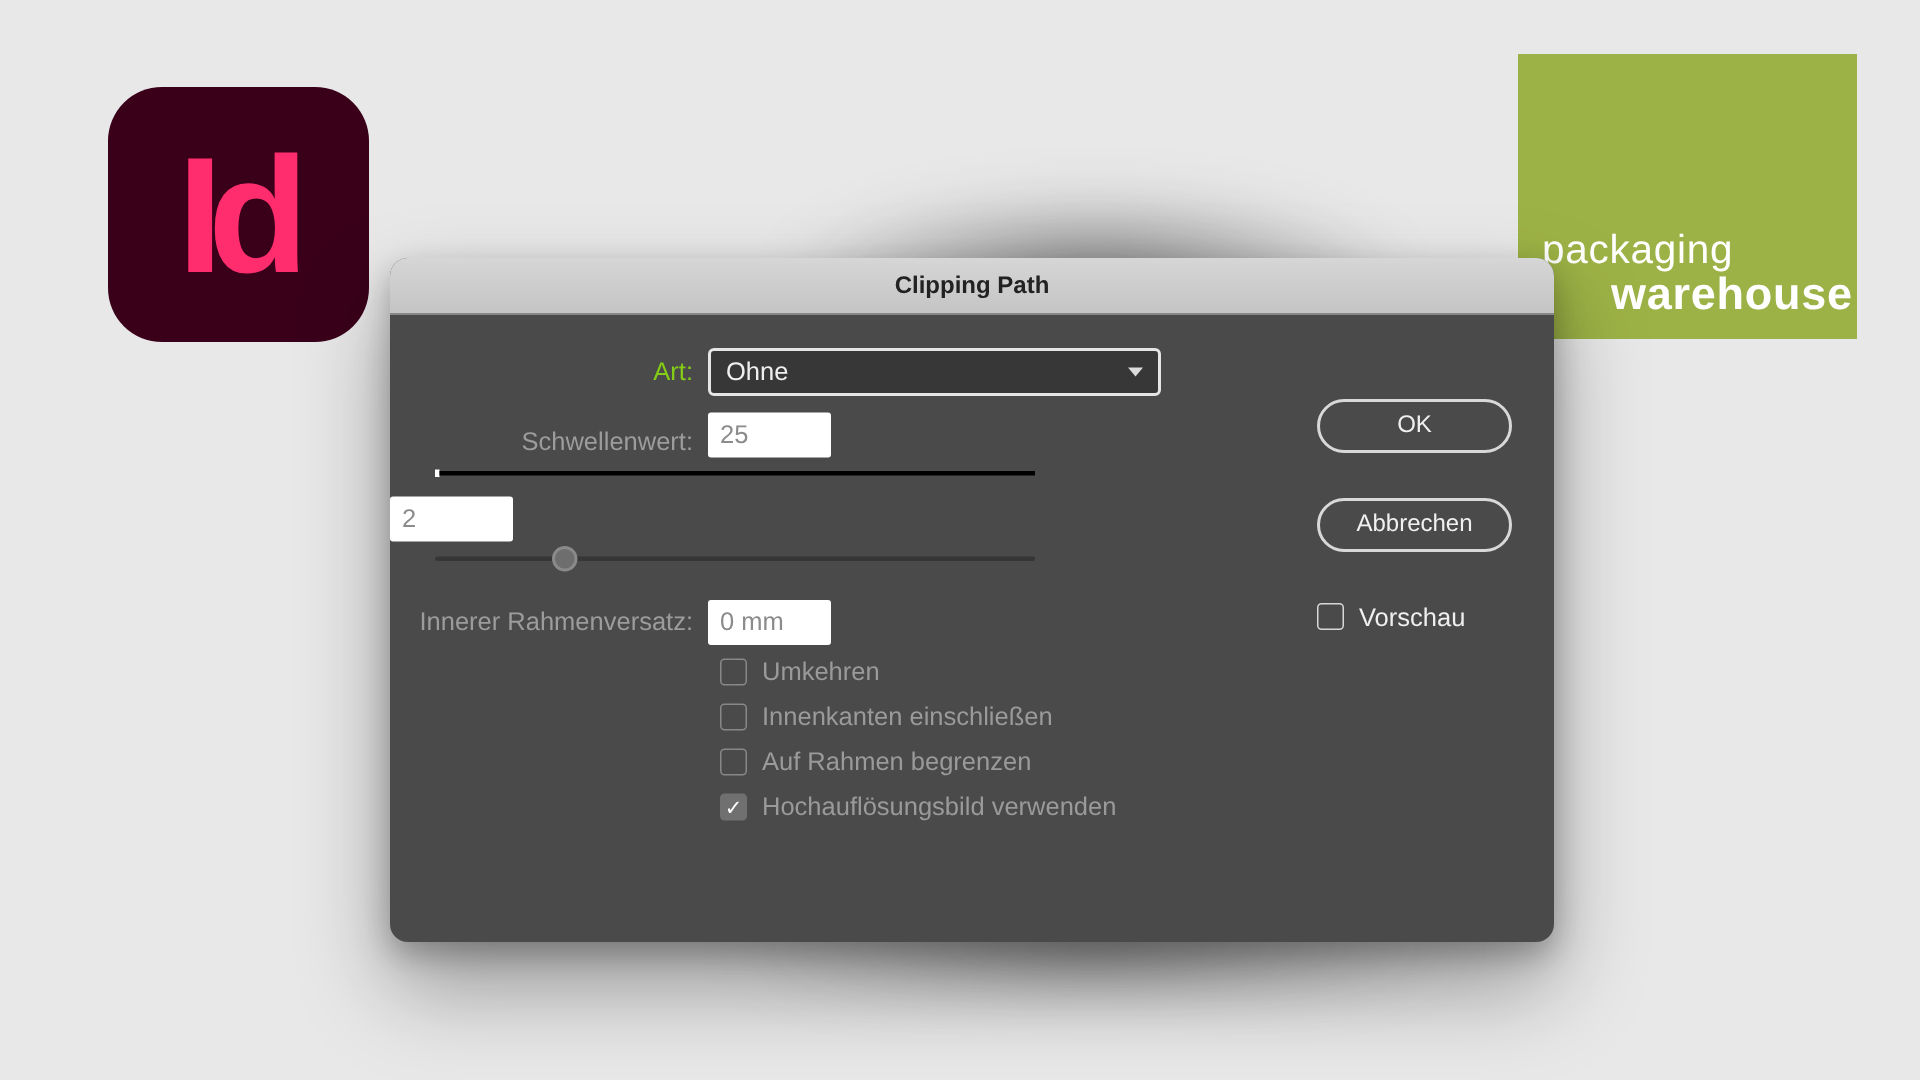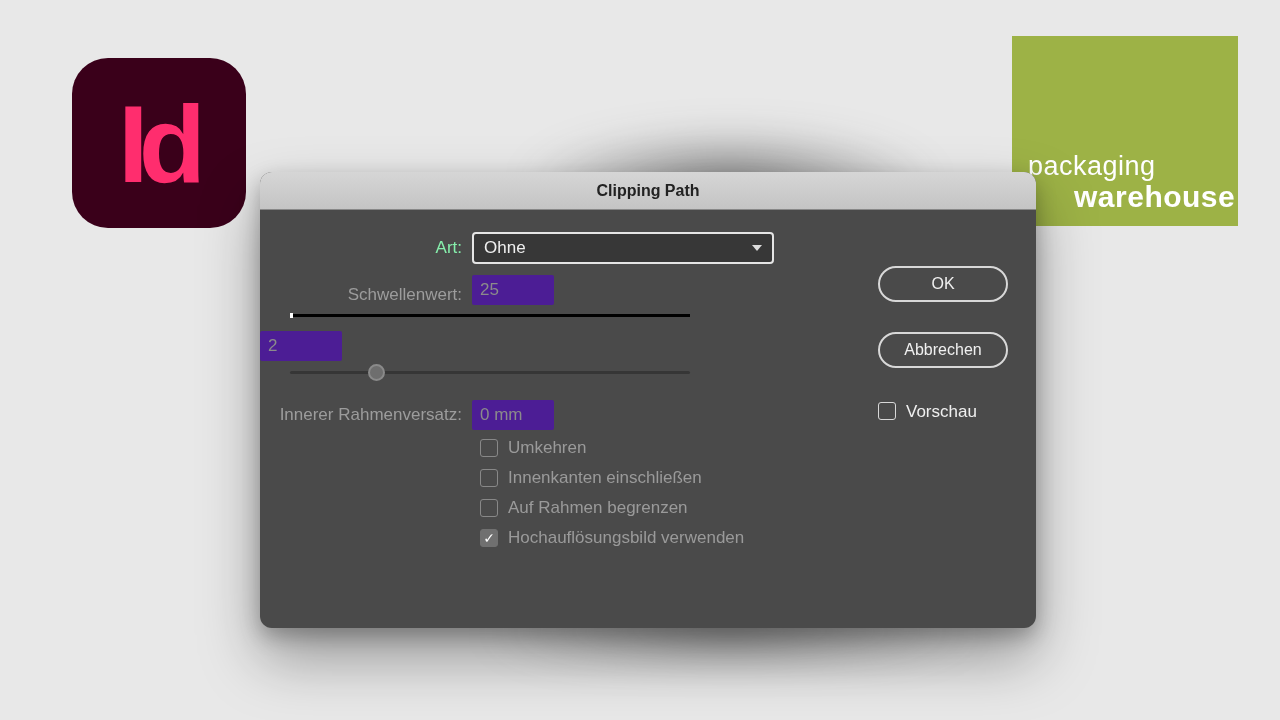--- a/index.html
+++ b/index.html
@@ -97,21 +97,21 @@
   }
   .row {
     display: flex;
     align-items: center;
     margin-bottom: 8px;
   }
   .lbl {
     width: 212px;
     text-align: right;
     padding-right: 10px;
-    color: #86efac;
+    color: #84cc16;
   }
   .lbl.dim { color: #9c9c9c; }
   .select {
     width: 302px;
     height: 32px;
     background: #373737;
     border: 2px solid #e5e5e5;
     border-radius: 4px;
     display: flex;
     align-items: center;
@@ -121,21 +121,21 @@
   }
   .chev {
     width: 0; height: 0;
     border-left: 5px solid transparent;
     border-right: 5px solid transparent;
     border-top: 6px solid #dcdcdc;
   }
   .numbox {
     width: 82px;
     height: 30px;
-    background: #4c1d95;
+    background: #ffffff;
     border-radius: 2px;
     display: flex;
     align-items: center;
     padding: 0 8px;
     color: #8b8b8b;
   }
   .slider-track-full {
     margin: 4px 0 26px 30px;
     width: 400px;
     position: relative;

